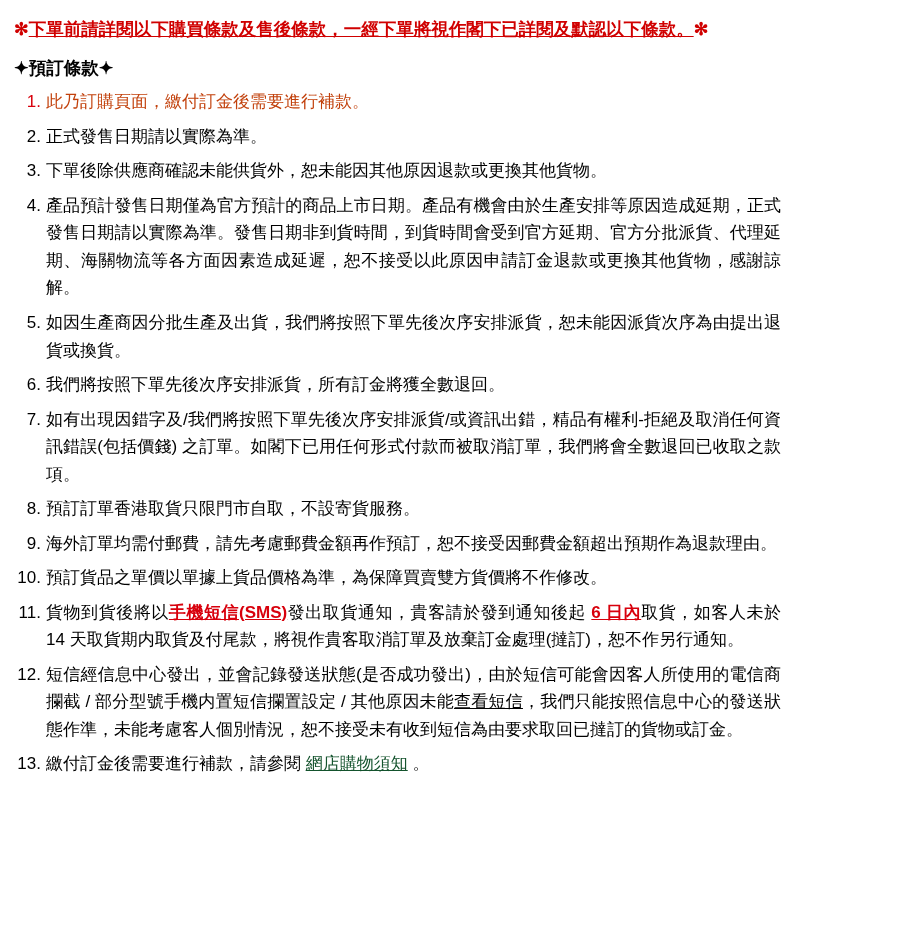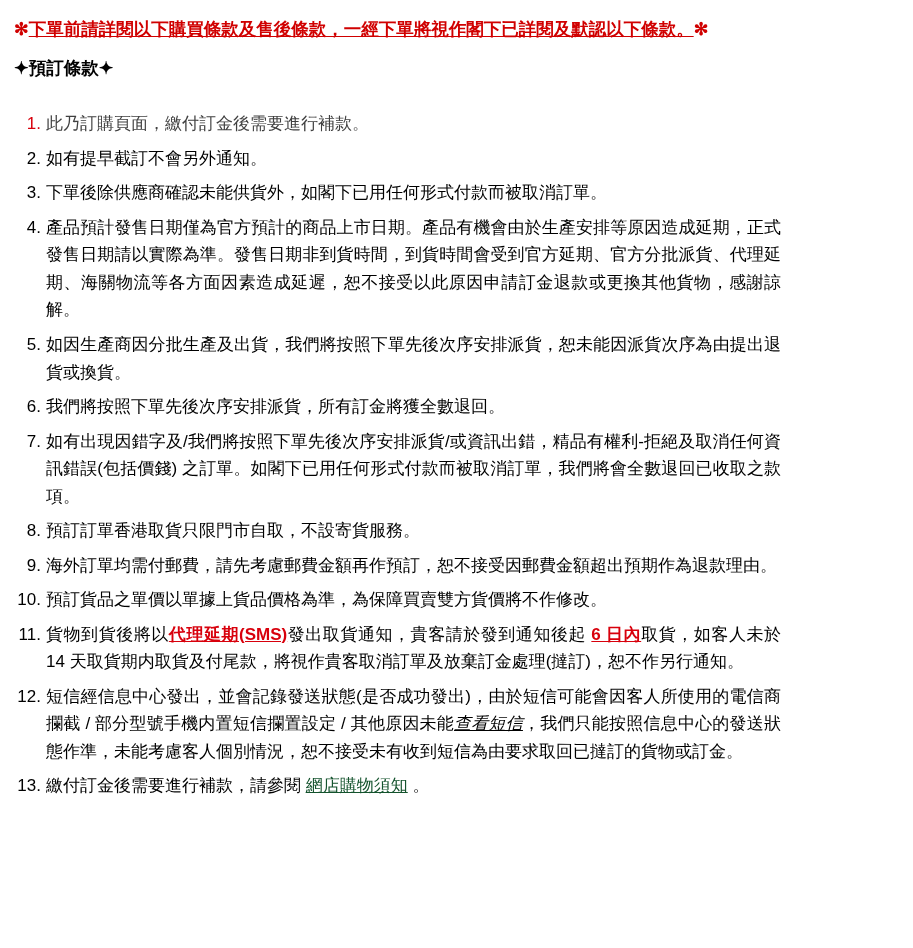--- a/index.html
+++ b/index.html
@@ -28,21 +28,21 @@
     line-height: 1.5;
     margin: 4px 0 6px 0;
   }
   .star {
     text-decoration: none;
     display: inline-block;
   }
   .section-title {
     font-size: 17.5px;
     font-weight: bold;
-    margin: 14px 0 30px 0;
+    margin: 14px 0 8px 0;
     letter-spacing: 0px;
     color: #000000;
   }
   ol.terms {
     list-style: none;
     margin: 0;
     padding: 0;
     counter-reset: item;
   }
   ol.terms > li {
@@ -60,64 +60,63 @@
     content: counter(item) ".";
     position: absolute;
     left: 0;
     top: 0;
     width: 27px;
     text-align: right;
     font-size: 17px;
     font-family: "Liberation Sans", sans-serif;
   }
   li.red {
-    color: #404040;
+    color: #c2410c;
   }
   li.red::before {
     color: #d8000c;
   }
   .u-red {
     color: #d8000c;
     text-decoration: underline;
     font-weight: bold;
   }
   .u-black {
     text-decoration: underline;
-    font-style: italic;
   }
   .link {
     color: #14532d;
     text-decoration: underline;
     cursor: pointer;
   }
 </style>
 </head>
 <body>
 
 <div class="page">
 
   <div class="notice">
     <span class="star">✻</span><span>下單前請詳閱以下購買條款及售後條款，一經下單將視作閣下已詳閱及默認以下條款。</span><span class="star">✻</span>
   </div>
 
   <div class="section-title">✦預訂條款✦</div>
 
   <ol class="terms">
     <li class="red"><span>此乃訂購頁面，繳付訂金後需要進行補款。</span></li>
-    <li><span>如有提早截訂不會另外通知。</span></li>
-    <li><span>下單後除供應商確認未能供貨外，如閣下已用任何形式付款而被取消訂單。</span></li>
+    <li><span>正式發售日期請以實際為準。</span></li>
+    <li><span>下單後除供應商確認未能供貨外，恕未能因其他原因退款或更換其他貨物。</span></li>
     <li><span>產品預計發售日期僅為官方預計的商品上市日期。產品有機會由於生產安排等原因造成延期，正式發售日期請以實際為準。發售日期非到貨時間，到貨時間會受到官方延期、官方分批派貨、代理延期、海關物流等各方面因素造成延遲，恕不接受以此原因申請訂金退款或更換其他貨物，感謝諒解。</span></li>
     <li><span>如因生產商因分批生產及出貨，我們將按照下單先後次序安排派貨，恕未能因派貨次序為由提出退貨或換貨。</span></li>
     <li><span>我們將按照下單先後次序安排派貨，所有訂金將獲全數退回。</span></li>
     <li><span>如有出現因錯字及/我們將按照下單先後次序安排派貨/或資訊出錯，精品有權利-拒絕及取消任何資訊錯誤(包括價錢) 之訂單。如閣下已用任何形式付款而被取消訂單，我們將會全數退回已收取之款項。</span></li>
     <li><span>預訂訂單香港取貨只限門市自取，不設寄貨服務。</span></li>
     <li><span>海外訂單均需付郵費，請先考慮郵費金額再作預訂，恕不接受因郵費金額超出預期作為退款理由。</span></li>
     <li><span>預訂貨品之單價以單據上貨品價格為準，為保障買賣雙方貨價將不作修改。</span></li>
     <li>
-      <span>貨物到貨後將以</span><span class="u-red">代理延期(SMS)</span><span>發出取貨通知，貴客請於發到通知後起 </span><span class="u-red">6 日內</span><span>取貨，如客人未於 14 天取貨期内取貨及付尾款，將視作貴客取消訂單及放棄訂金處理(撻訂)，恕不作另行通知。</span>
+      <span>貨物到貨後將以</span><span class="u-red">手機短信(SMS)</span><span>發出取貨通知，貴客請於發到通知後起 </span><span class="u-red">6 日內</span><span>取貨，如客人未於 14 天取貨期内取貨及付尾款，將視作貴客取消訂單及放棄訂金處理(撻訂)，恕不作另行通知。</span>
     </li>
     <li>
       <span>短信經信息中心發出，並會記錄發送狀態(是否成功發出)，由於短信可能會因客人所使用的電信商攔截 / 部分型號手機内置短信攔置設定 / 其他原因未能</span><span class="u-black">查看短信</span><span>，我們只能按照信息中心的發送狀態作準，未能考慮客人個別情況，恕不接受未有收到短信為由要求取回已撻訂的貨物或訂金。</span>
     </li>
     <li>
       <span>繳付訂金後需要進行補款，請參閱 </span><a class="link">網店購物須知</a><span> 。</span>
     </li>
   </ol>
 
 </div>

